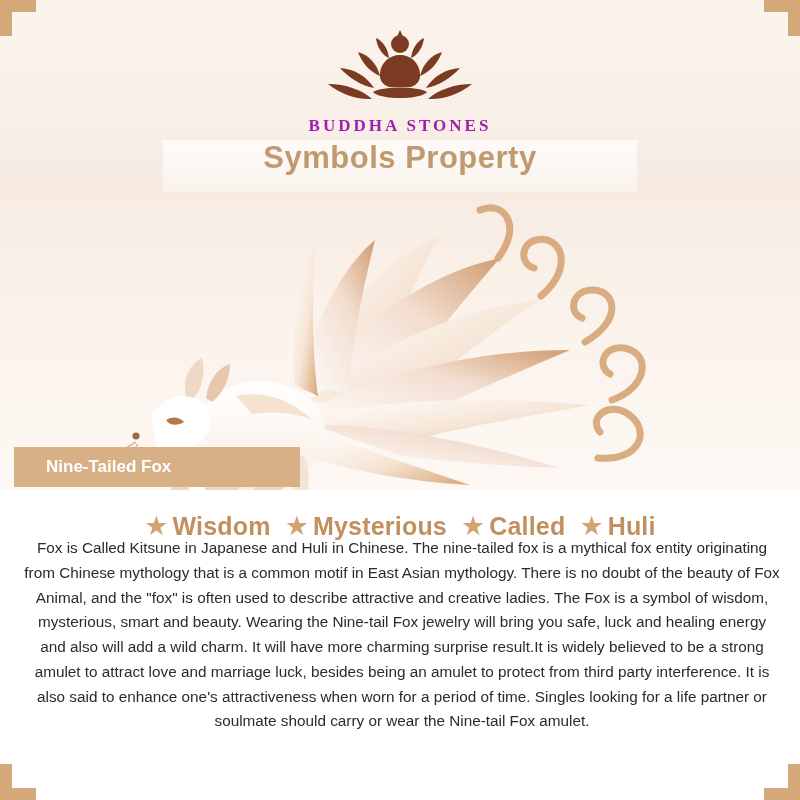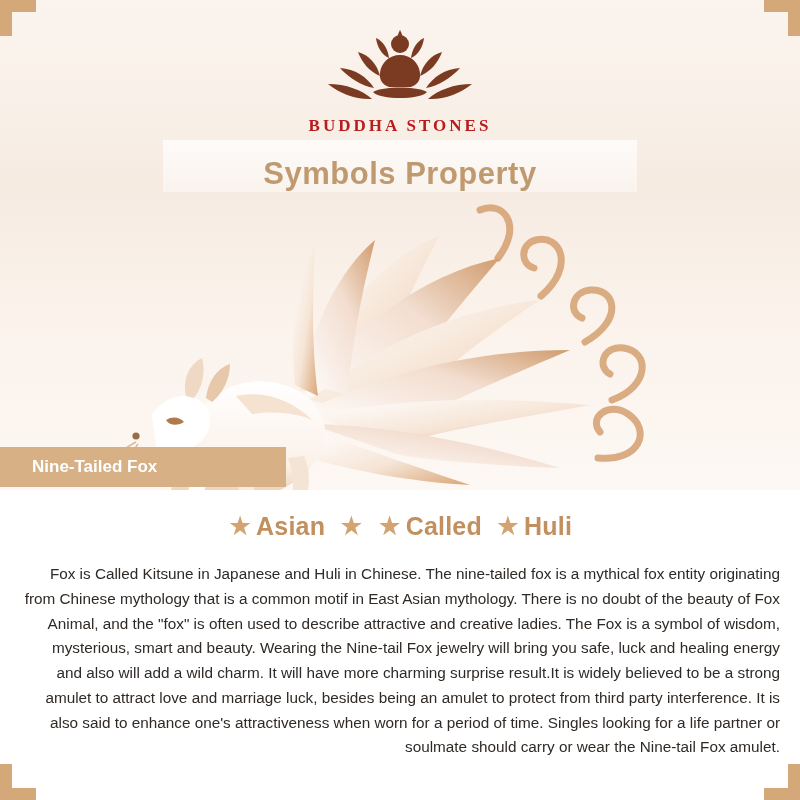--- a/index.html
+++ b/index.html
@@ -56,34 +56,34 @@
     display: block;
     margin: 0 auto;
     width: 180px;
     height: 92px;
   }
   .logo-text {
     margin-top: 2px;
     font-family: "Liberation Serif", serif;
     font-size: 17px;
     letter-spacing: 3px;
-    color: #b91c1c;
+    color: #a21caf;
     font-weight: bold;
   }
 
   
   .title-ribbon {
     position: absolute;
     left: 163px;
     top: 140px;
     width: 474px;
     height: 52px;
     background: linear-gradient(180deg, rgba(255,255,255,0.72) 0%, rgba(255,255,255,0.42) 100%);
     display: flex;
-    align-items: flex-end;
+    align-items: flex-start;
     justify-content: center;
     z-index: 4;
   }
   .title-ribbon .title {
     font-size: 31px;
     font-weight: bold;
     color: #c09a6f;
     letter-spacing: 0.5px;
     font-family: "Liberation Sans", sans-serif;
   }
@@ -95,21 +95,21 @@
     width: 800px;
     height: 290px;
     background: linear-gradient(180deg, #f7ece3 0%, #fbf3ec 45%, #fdf8f4 100%);
     overflow: hidden;
   }
   .hero-art { position: absolute; left: 0; top: 0; width: 800px; height: 290px; }
 
   
   .caption-tag {
     position: absolute;
-    left: 0;
+    left: 14px;
     top: 447px;
     width: 286px;
     height: 40px;
     background: #d7b185;
     display: flex;
     align-items: center;
     z-index: 6;
   }
   .caption-tag span {
     color: #ffffff;
@@ -136,26 +136,26 @@
     font-size: 25px;
     font-weight: bold;
     color: #c28f5f;
     letter-spacing: 0.2px;
   }
 
   
   .body-text {
     position: absolute;
     left: 24px;
-    top: 562px;
+    top: 536px;
     width: 756px;
     font-size: 15.3px;
     line-height: 1.62;
     color: #2f2a26;
-    text-align: right;
+    text-align: center;
   }
 
   
   .bottom-fade {
     position: absolute;
     left: 0; bottom: 0; width: 800px; height: 14px;
     background: #ffffff;
   }
 </style>
 </head>
@@ -272,24 +272,25 @@
     </svg>
   </div>
 
   <div class="caption-tag">
     <span>Nine-Tailed Fox</span>
   </div>
 
   <div class="keywords">
     <div class="kw">
       <span class="star">★</span>
-      <span class="kw-label">Asian</span>
+      <span class="kw-label">Wisdom</span>
     </div>
     <div class="kw">
       <span class="star">★</span>
+      <span class="kw-label">Mysterious</span>
     </div>
     <div class="kw">
       <span class="star">★</span>
       <span class="kw-label">Called</span>
     </div>
     <div class="kw">
       <span class="star">★</span>
       <span class="kw-label">Huli</span>
     </div>
   </div>

